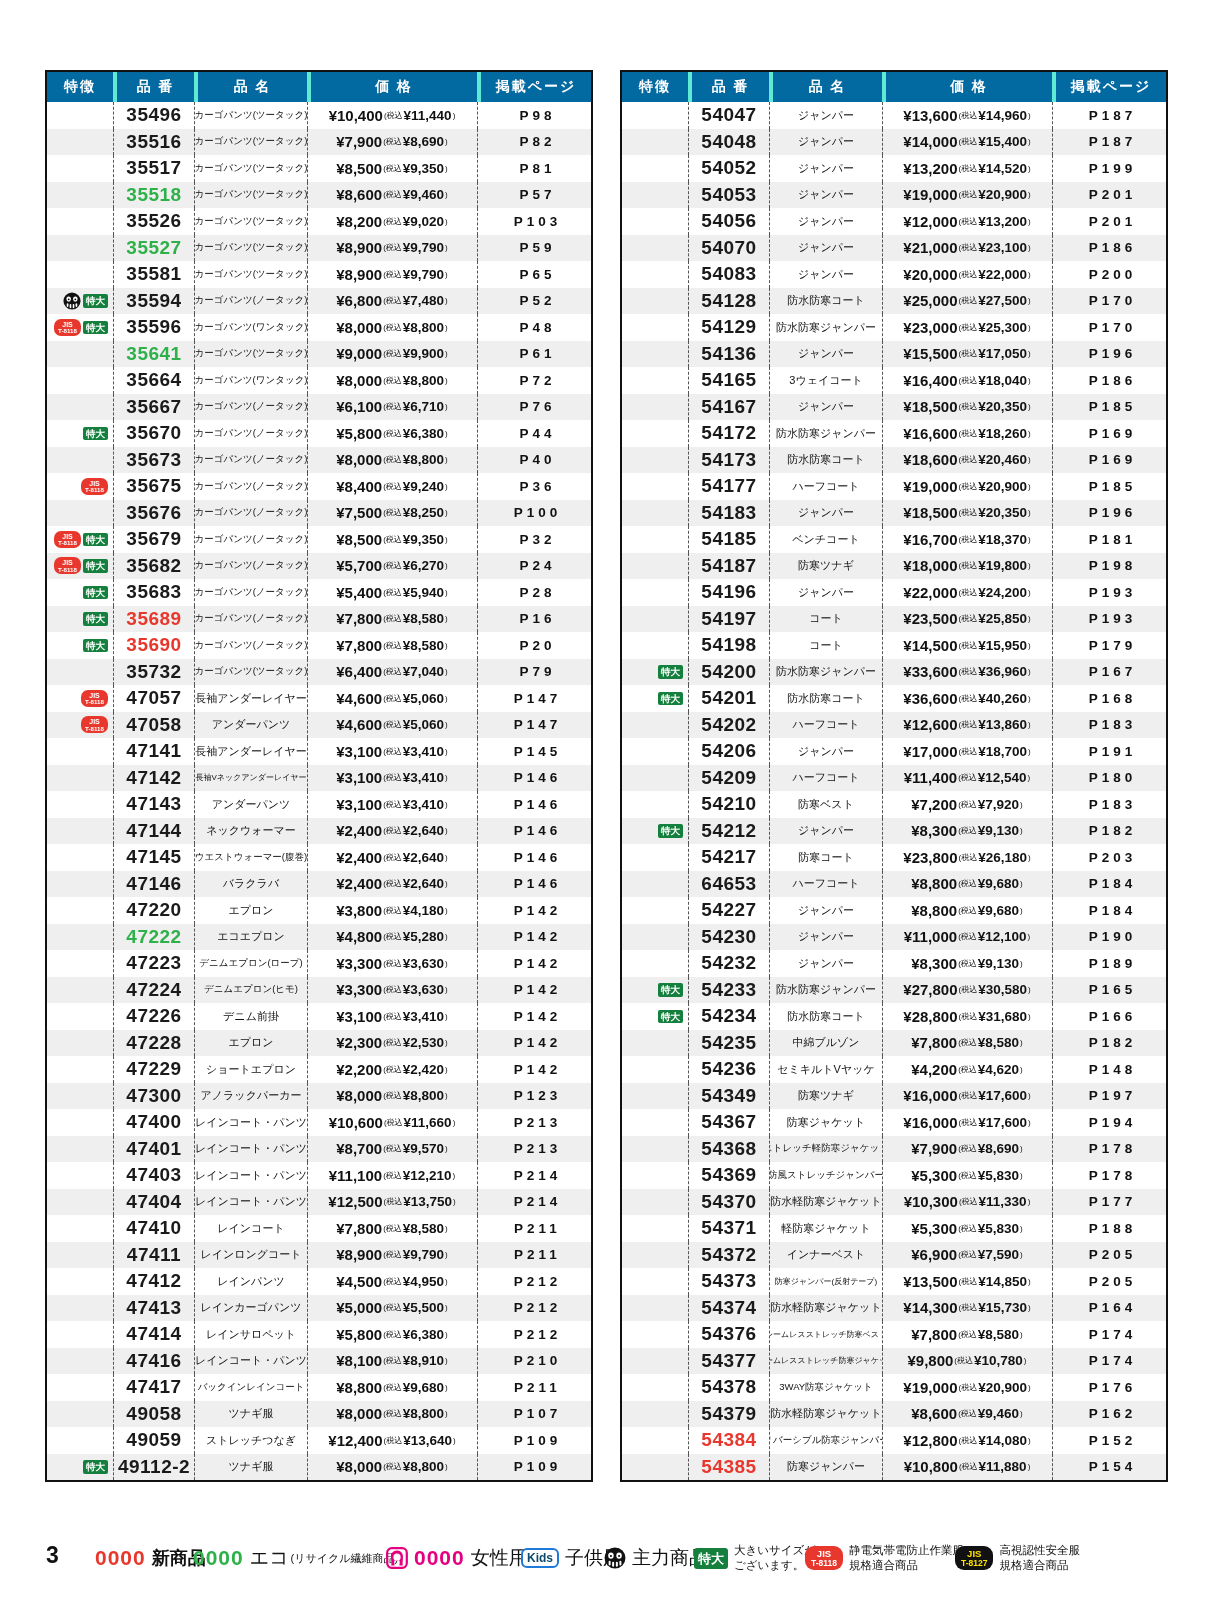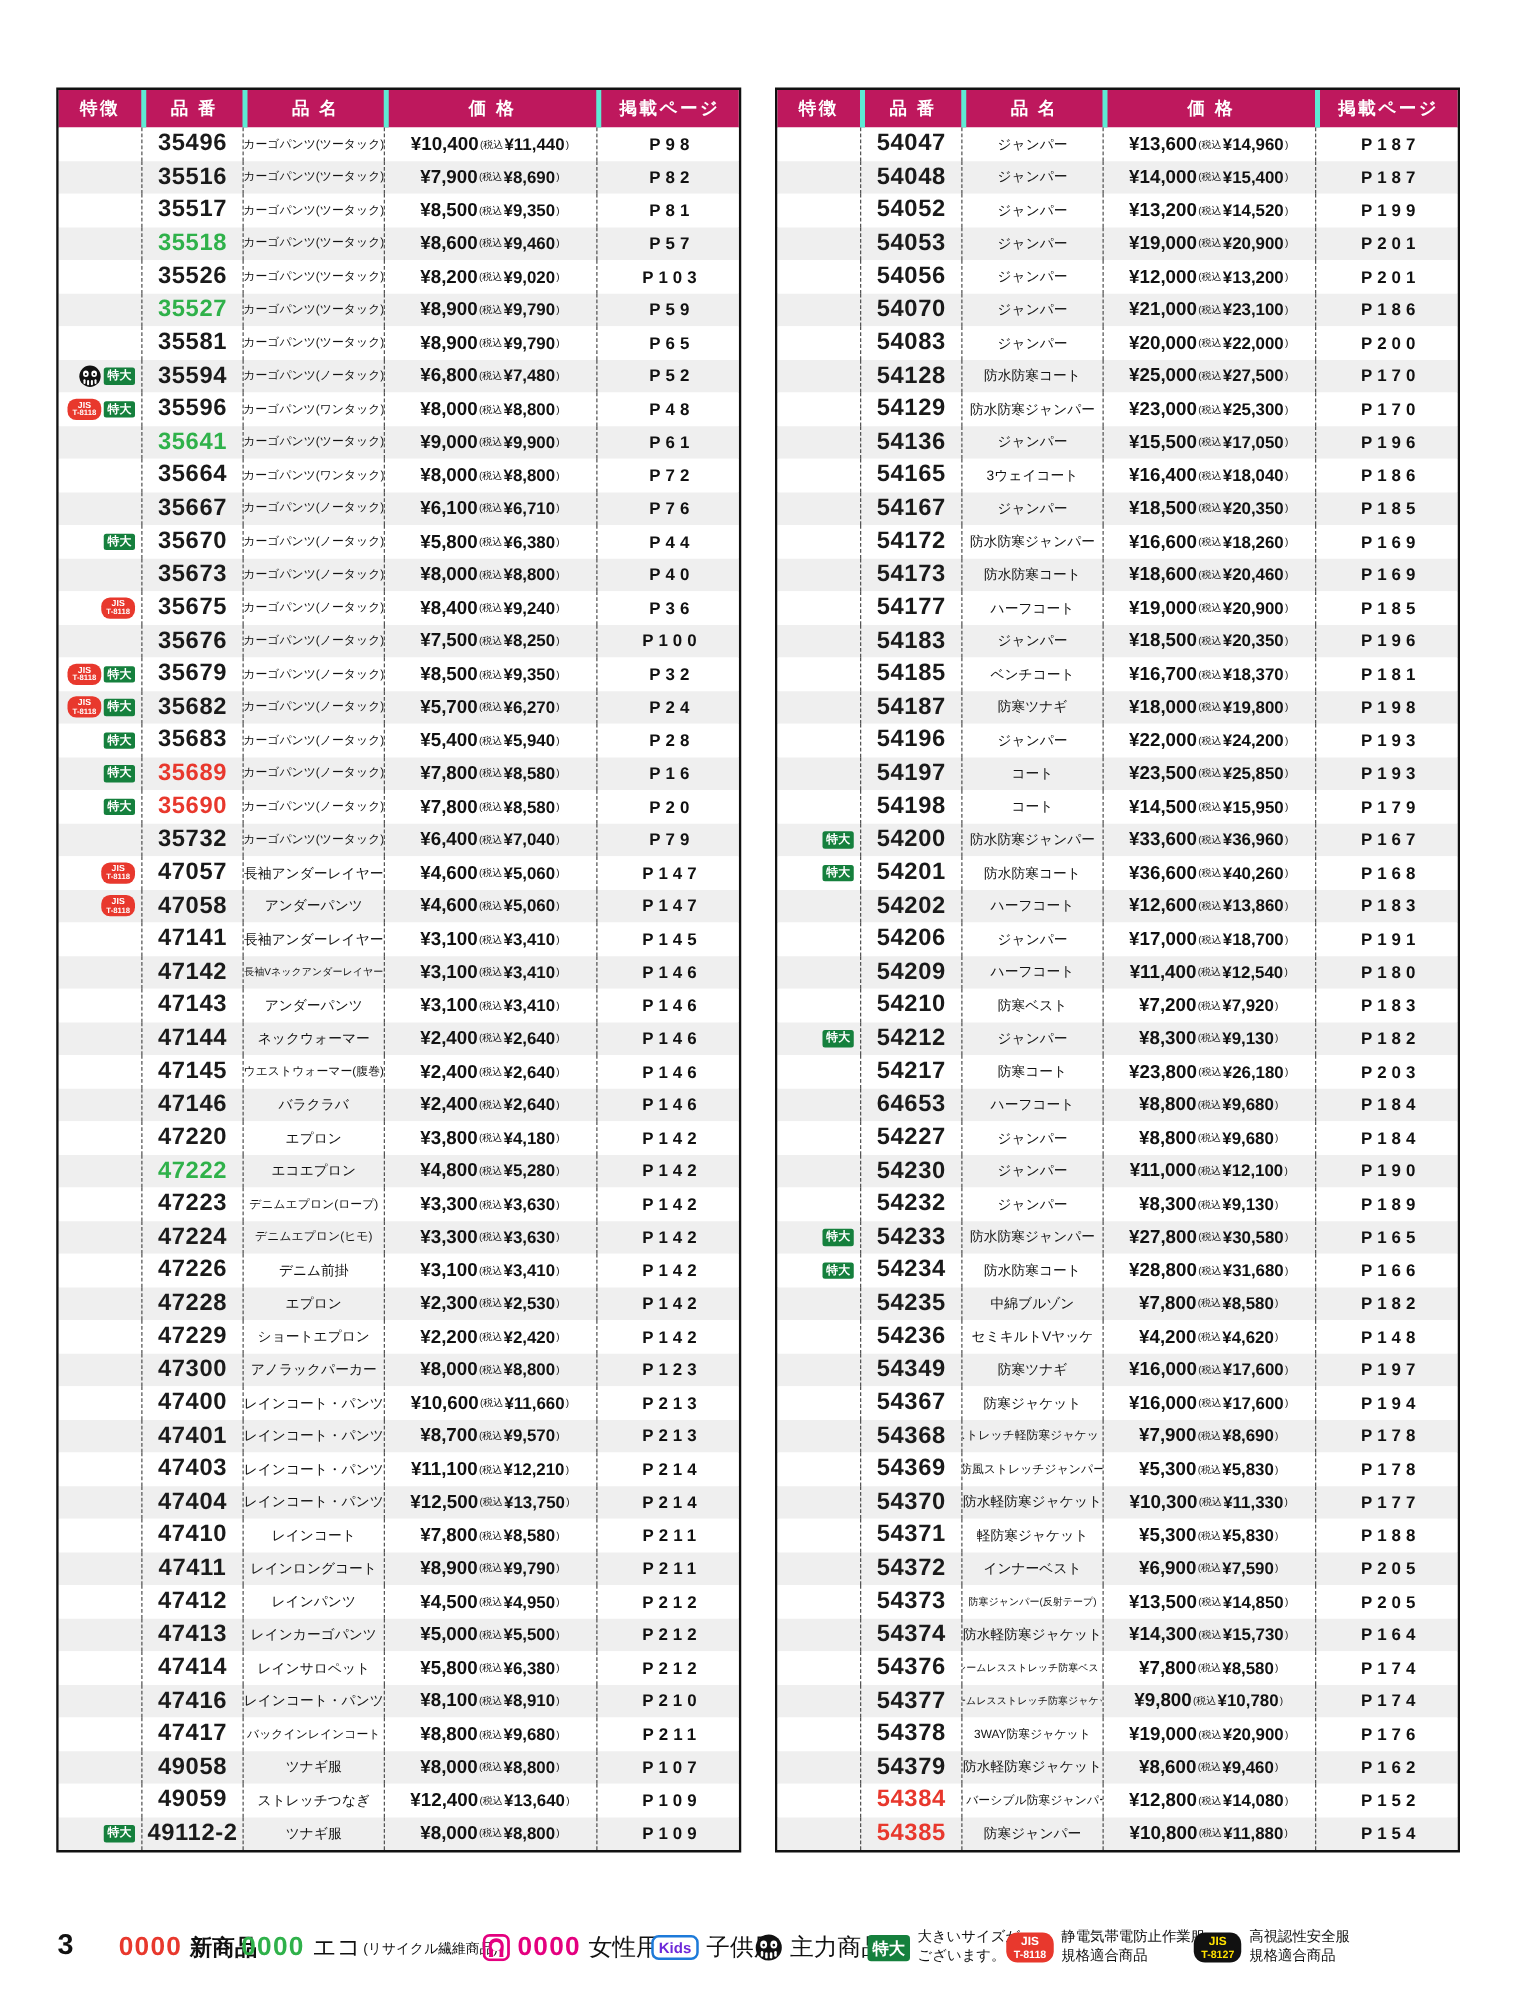--- a/index.html
+++ b/index.html
@@ -4,21 +4,21 @@
 <style>
   html,body { margin:0; padding:0; }
   body {
     width:1224px; height:1600px; background:#ffffff; position:relative;
     font-family:"Liberation Sans","DejaVu Sans",sans-serif; color:#111;
     overflow:hidden;
   }
   .cat-table { position:absolute; top:70px; border:2px solid #111; background:#fff; }
   #table-left  { left:45px; }
   #table-right { left:620px; }
-  .thead { display:flex; height:30px; background:#be185d; color:#fff; }
+  .thead { display:flex; height:30px; background:#0369a1; color:#fff;font-family:Liberation Serif, serif; }
   .th {
     display:flex; align-items:center; justify-content:center;
     font-weight:bold; font-size:14px; letter-spacing:2px; box-sizing:border-box;
   }
   .th + .th { border-left:4px solid #5eead4; }
   .c-feat  { width:66px; }
   .c-code  { width:81px; }
   .c-name  { width:113px; }
   .c-price { width:170px; }
   .c-page  { width:114px; }
@@ -62,21 +62,21 @@
   .legend-sample { font-weight:bold; font-size:21px; letter-spacing:1px; }
   .legend-label-lg  { font-size:18px; font-weight:bold; }
   .legend-label-md  { font-size:19px; font-weight:500; }
   .legend-label-sub { font-size:11px; font-weight:500; }
   .legend-label-2l  { font-size:11.5px; font-weight:500; line-height:1.3; }
   .badge-xl.lg { font-size:13px; padding:4px 4px; border-radius:3px; }
   .badge-jis.lg { border-radius:9px; padding:3px 6px 2px; }
   .badge-jis.lg .l1 { font-size:9.5px; }
   .badge-jis.lg .l2 { font-size:8.5px; }
   .badge-kids {
-    border:2px solid #1d7ad9; color:#6d28d9; border-radius:6px;
+    border:2px solid #1d7ad9; color:#0c4a6e; border-radius:6px;
     font-size:12px; font-weight:bold; padding:1px 4px; background:#fff; flex:none;
   }
 </style>
 </head>
 <body>
 
 <div>
 
   <div class="cat-table" id="table-left">
     <div class="thead">

